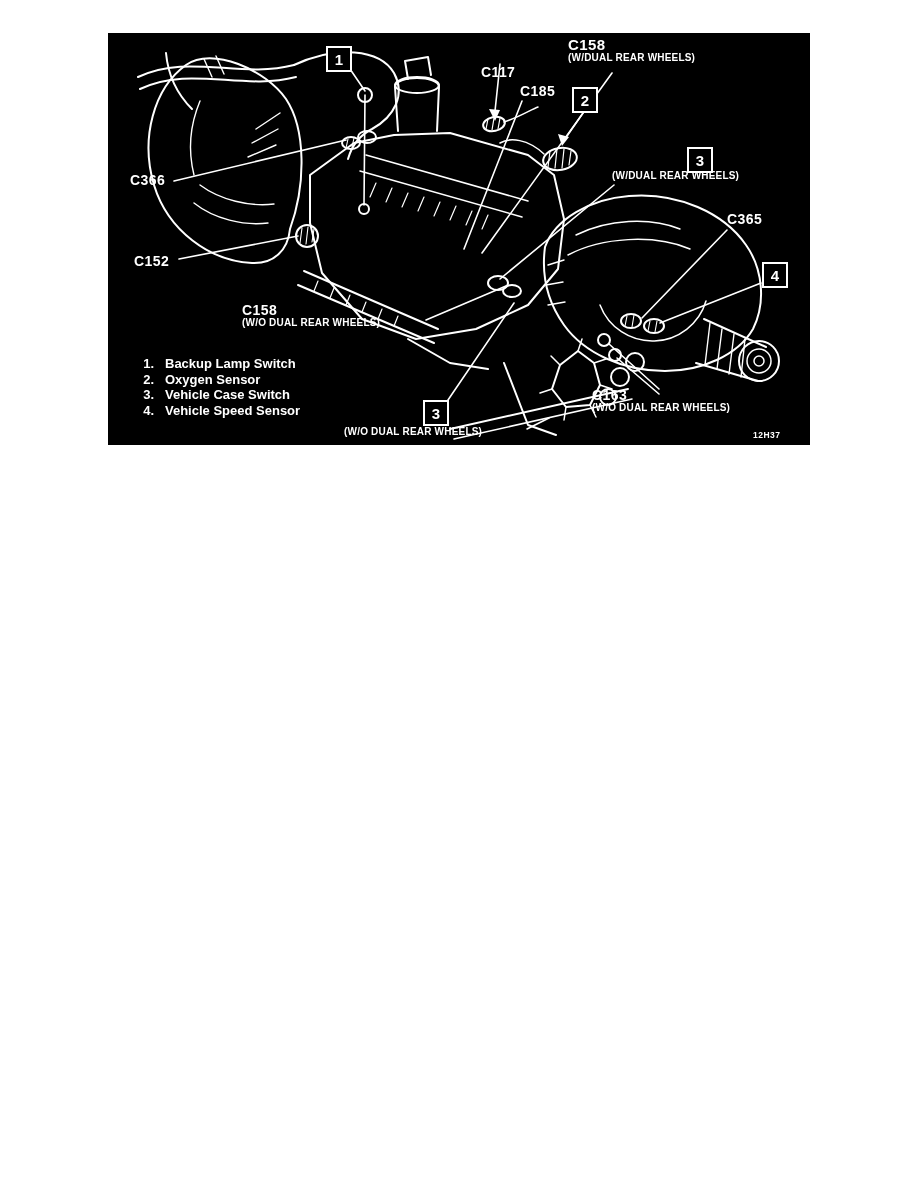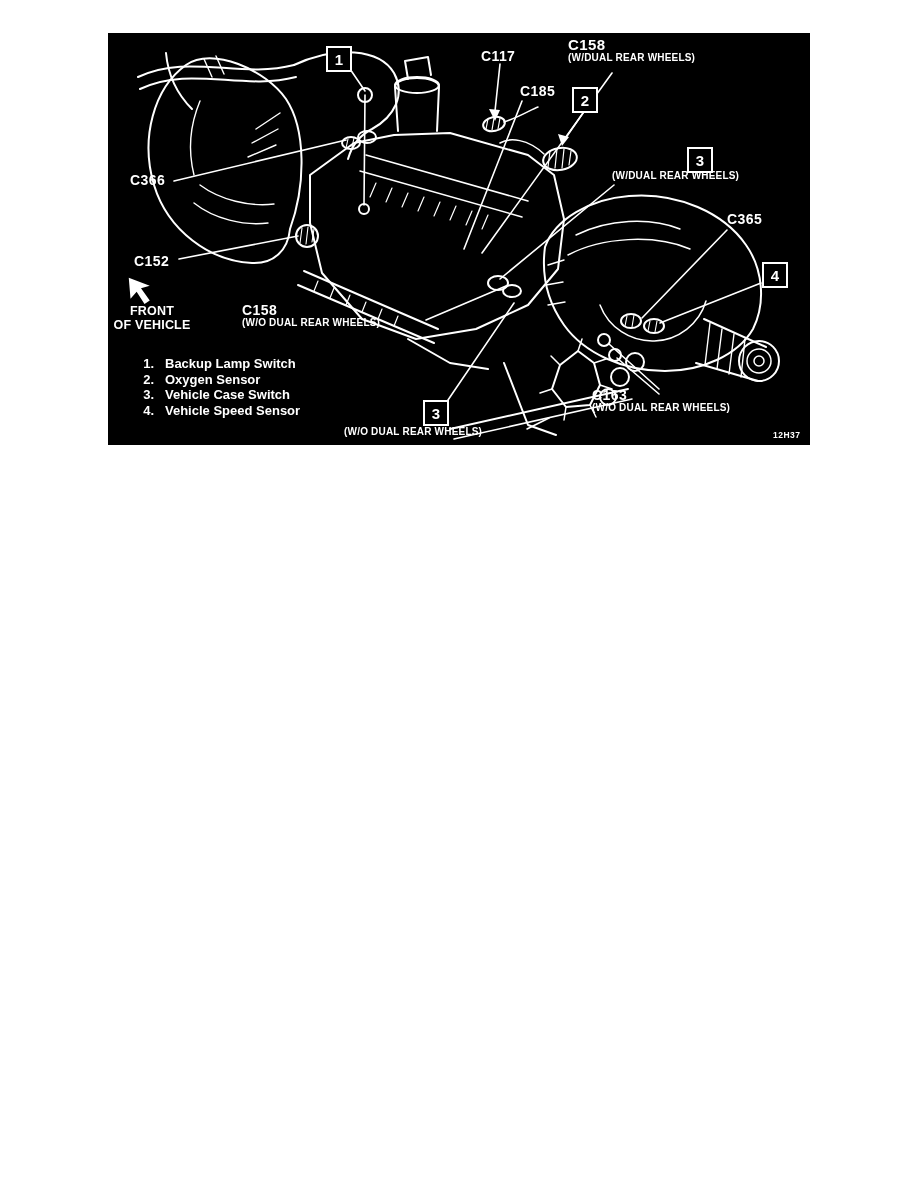--- a/index.html
+++ b/index.html
@@ -53,21 +53,21 @@
   }
   .legend-num { width: 16px; text-align: right; margin-right: 11px; }
   .front-ind {
     position: absolute; left: 0; top: 243px;
     width: 88px; text-align: center;
   }
   .front-arrow { margin-left: 18px; margin-right: auto; width: 30px; height: 28px; display: block; }
   .front-text { font-size: 12.5px; font-weight: bold; letter-spacing: 0.2px; line-height: 1.12; }
   .fig-code {
     position: absolute; left: 645px; top: 397px;
-    font-size: 8.5px; font-weight: bold; letter-spacing: 0.5px; margin-left: 20px;
+    font-size: 8.5px; font-weight: bold; letter-spacing: 0.5px;
   }
 </style>
 </head>
 <body>
 
 <div class="figure-panel">
 
   <svg class="artwork" viewBox="0 0 702 412" fill="none" stroke="#ffffff" stroke-width="2" stroke-linecap="round" stroke-linejoin="round">
 
     <path d="M78,32 C46,55 32,105 46,152 C60,198 102,228 144,230 C166,231 180,217 182,196 C198,152 198,96 178,66 C158,37 104,13 78,32 Z"></path>
@@ -176,21 +176,21 @@
       <polygon points="454,113 450,101 461,104"></polygon>
     </g>
   </svg>
 
   <div class="callout" style="left:218px; top:13px;">1</div>
   <div class="callout" style="left:464px; top:54px;">2</div>
   <div class="callout" style="left:579px; top:114px;">3</div>
   <div class="callout" style="left:315px; top:367px;">3</div>
   <div class="callout" style="left:654px; top:229px;">4</div>
 
-  <div class="lbl conn" style="left:373px; top:16px;">C117</div>
+  <div class="lbl conn" style="left:373px; top:32px;">C117</div>
 
   <div class="lbl center" style="left:460px; top:4px; width:184px;">
     <div class="conn-big">C158</div>
     <div class="qual">(W/DUAL REAR WHEELS)</div>
   </div>
 
   <div class="lbl conn" style="left:399px; top:51px;margin-left:13px;">C185</div>
 
   <div class="lbl qual" style="left:504px; top:138px;">(W/DUAL REAR WHEELS)</div>
 
@@ -205,27 +205,20 @@
     <div class="qual">(W/O DUAL REAR WHEELS)</div>
   </div>
 
   <div class="lbl center" style="left:484px; top:355px; width:184px;">
     <div class="conn">C163</div>
     <div class="qual">(W/O DUAL REAR WHEELS)</div>
   </div>
 
   <div class="lbl qual" style="left:236px; top:394px;">(W/O DUAL REAR WHEELS)</div>
 
-  <div class="front-ind">
-    <svg class="front-arrow" viewBox="0 0 32 32">
-      <path d="M2,2 L26,11 L16,14 L26,28 L20,32 L11,18 L4,26 Z" fill="#ffffff"></path>
-    </svg>
-    <div class="front-text">FRONT</div>
-    <div class="front-text">OF VEHICLE</div>
-  </div>
 
   <div class="legend">
     <div class="legend-row">
       <span class="legend-num">1.</span>
       <span>Backup Lamp Switch</span>
     </div>
     <div class="legend-row">
       <span class="legend-num">2.</span>
       <span>Oxygen Sensor</span>
     </div>

